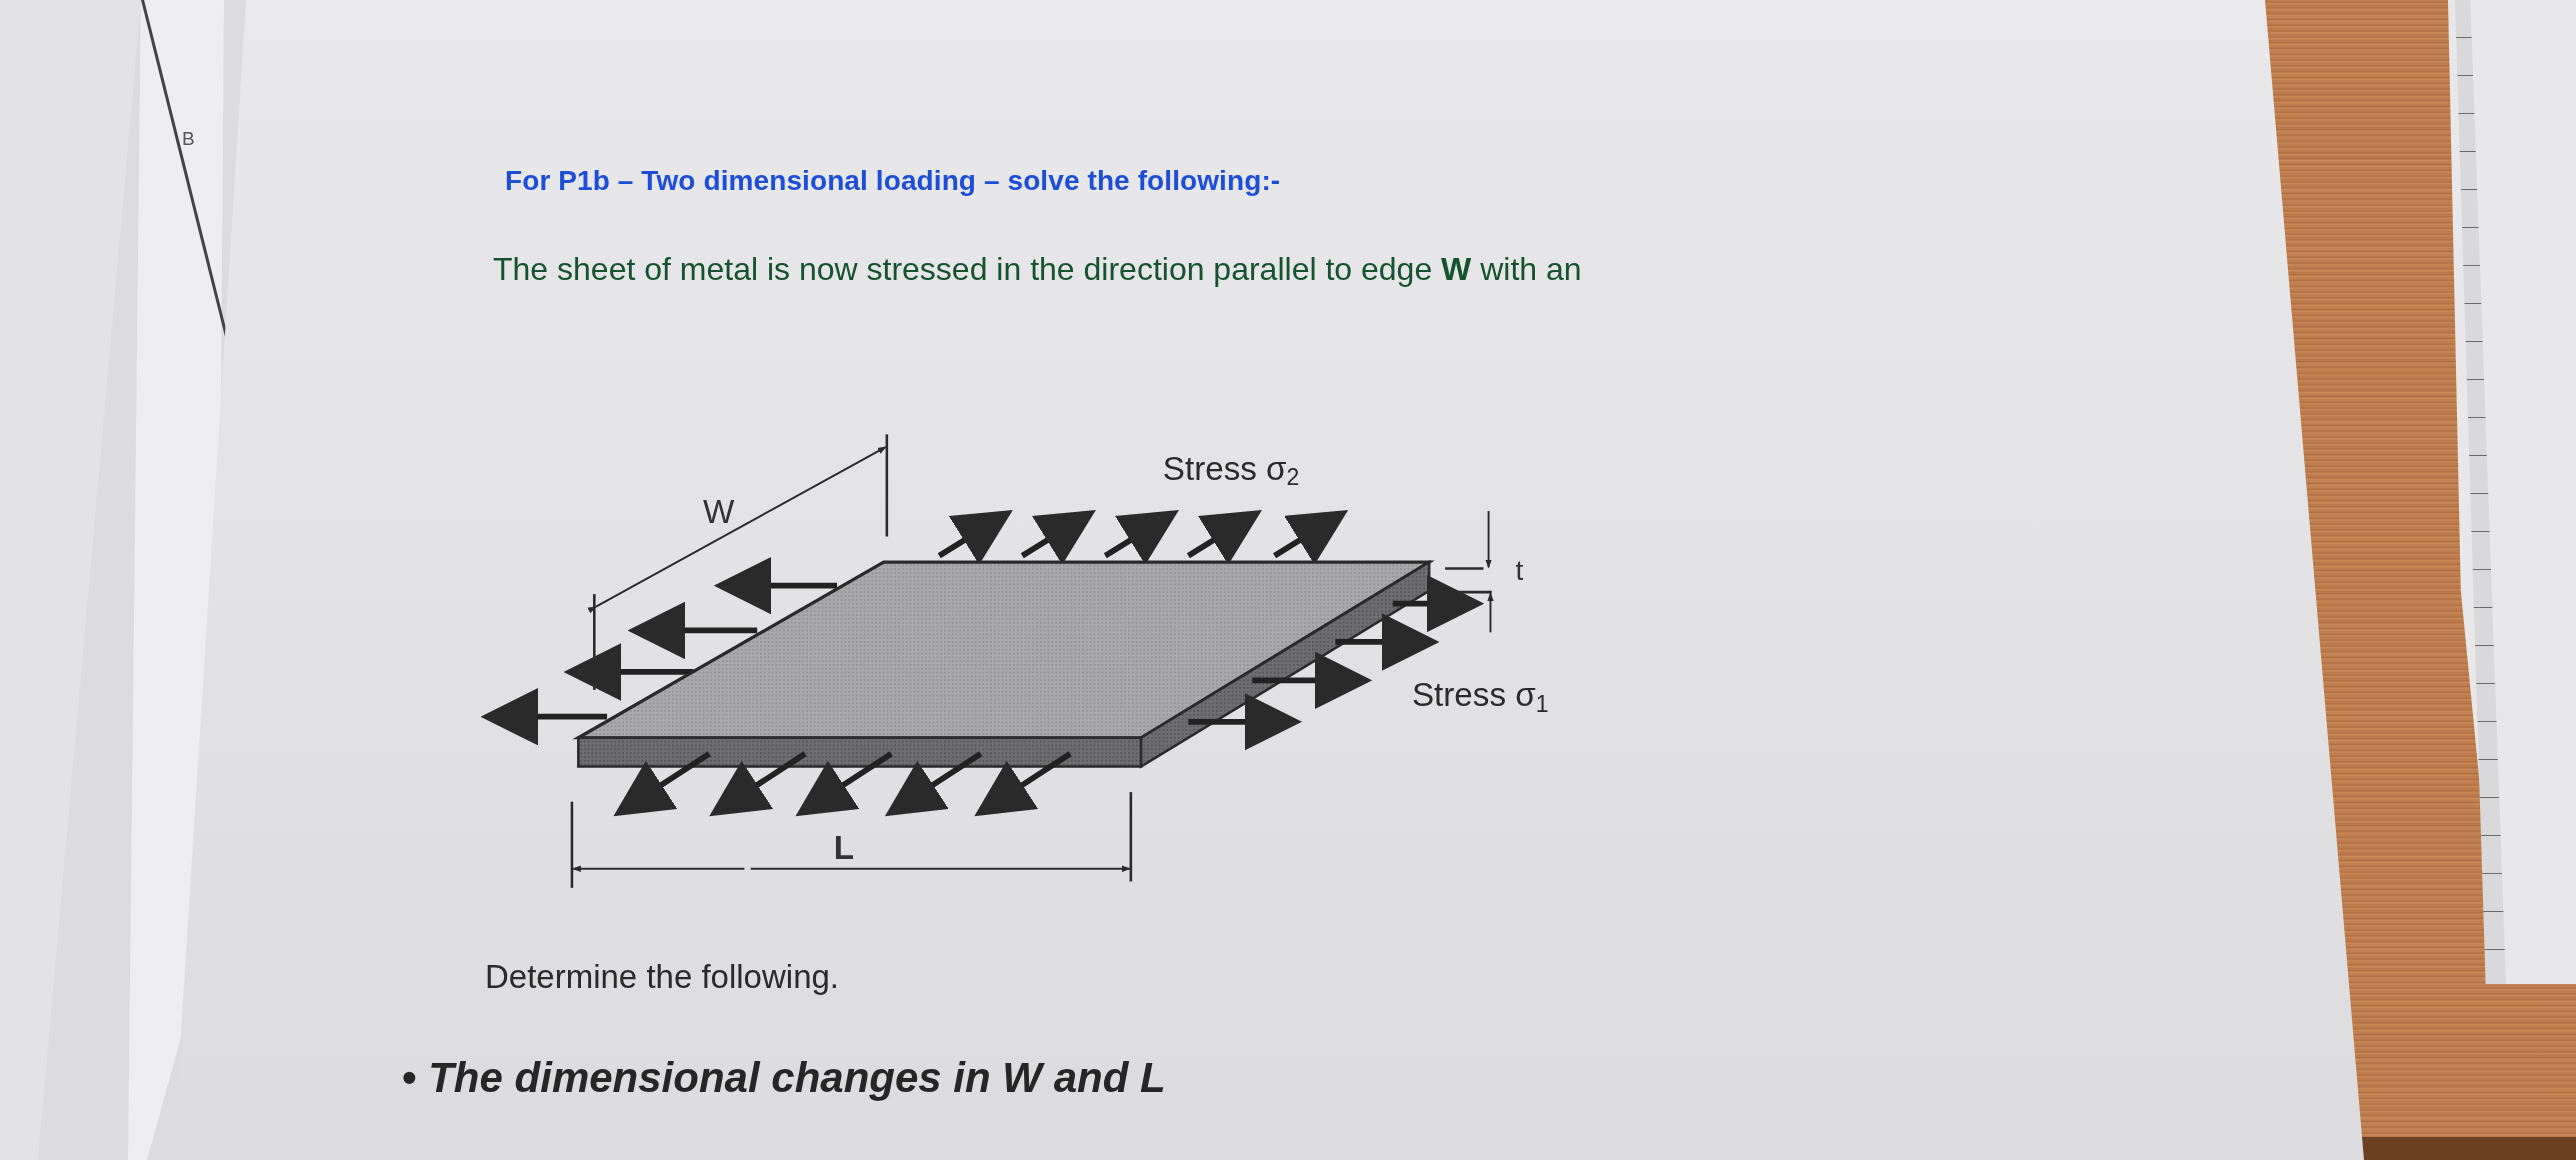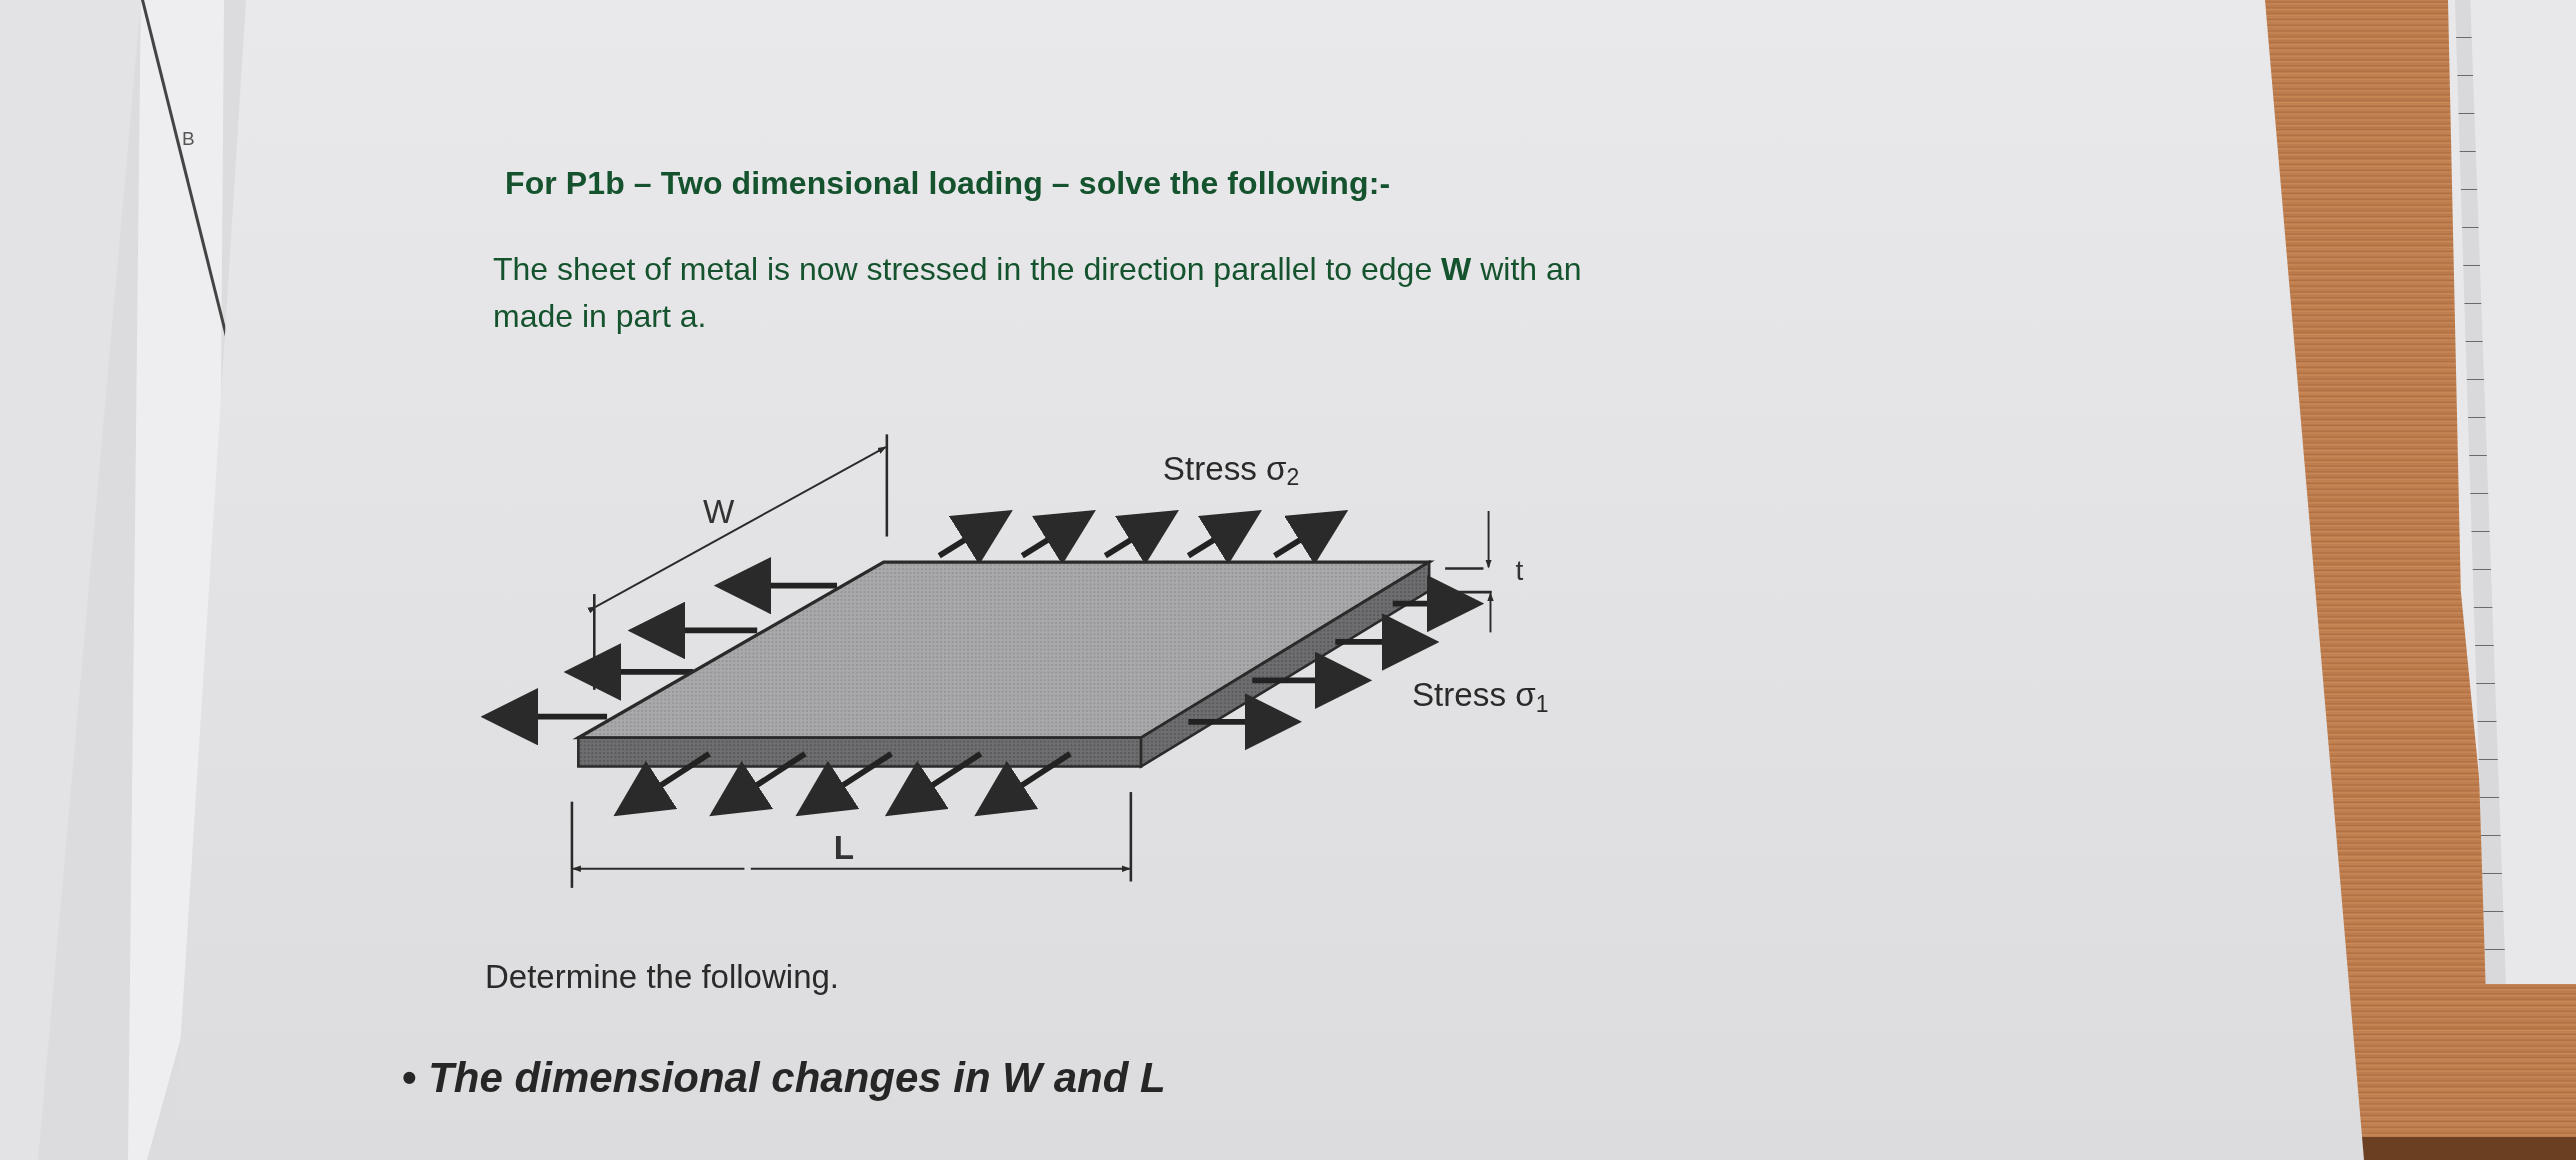--- a/index.html
+++ b/index.html
@@ -16,21 +16,21 @@
   .left-sheet { position:absolute; left:0; top:0; width:243px; height:1160px;
     background:#e3e3e5; clip-path: polygon(0 0, 141px 0, 38px 1160px, 0 1160px); }
   .left-fold { position:absolute; left:128px; top:0; width:128px; height:1160px; background:#eeeef0;
     clip-path: polygon(12.8px 0, 96px 0, 89px 907px, 19px 1160px, 0 1160px); }
   .left-fold-line { position:absolute; left:141px; top:0; width:2.6px; height:383px; background:#444; transform:rotate(-14deg); transform-origin:top left; }
   .page-b { position:absolute; left:182px; top:128px; font-size:19px; color:#555; }
   .paper { position:absolute; left:0; top:0; width:2576px; height:1160px;
     background: linear-gradient(180deg, #e9e9eb 0%, #e4e4e6 40%, #dcdcde 100%);
     clip-path: polygon(246px 0, 2265px 0, 2364px 1160px, 173px 1160px); }
 
-  .heading { position:absolute; left:505px; top:165px; font-size:32px; font-weight:bold; color:#14532d; letter-spacing:0.1px; }
+  .heading { position:absolute; left:505px; top:165px; font-size:28px; font-weight:bold; color:#1d4ed8; letter-spacing:0.1px; }
   .body-text { position:absolute; left:493px; top:246px; width:1342px; font-size:32px; line-height:47px; color:#14532d; }
   .body-text b { font-weight:bold; }
   .sub { font-size:22px; vertical-align:-5.1px; }
 
   .diagram { position:absolute; left:0; top:0; width:2576px; height:1160px; }
   .diagram text { font-family:"Liberation Sans", sans-serif; }
 
   .determine { position:absolute; left:437px; top:958px; font-size:33px; color:#2a2a2a;margin-left:48px; }
   .bullet-item { position:absolute; left:402px; top:1054px; font-size:42px; font-weight:bold; font-style:italic; color:#262626; }
   .bullet-dot { font-style:normal; font-weight:bold; margin-right:11.5px; }
@@ -49,21 +49,20 @@
 <div class="page-b">B</div>
 
 <div class="paper"></div>
 
 <div class="heading">For P1b – Two dimensional loading – solve the following:-</div>
 
 <div class="body-text">
   <div>
     <span>The sheet of metal is now stressed in the direction parallel to edge </span><b>W</b><span> with an</span>
   </div>
-  <div>made in part a.</div>
 </div>
 
 <svg class="diagram" viewBox="0 0 4032 1816" xmlns="http://www.w3.org/2000/svg">
   <defs>
     <pattern id="dots" width="6" height="6" patternUnits="userSpaceOnUse">
       <rect width="6" height="6" fill="#a9a9ab"></rect>
       <circle cx="3" cy="3" r="1.4" fill="#8c8c8e"></circle>
     </pattern>
     <pattern id="dotsDark" width="6" height="6" patternUnits="userSpaceOnUse">
       <rect width="6" height="6" fill="#6e6e70"></rect>

